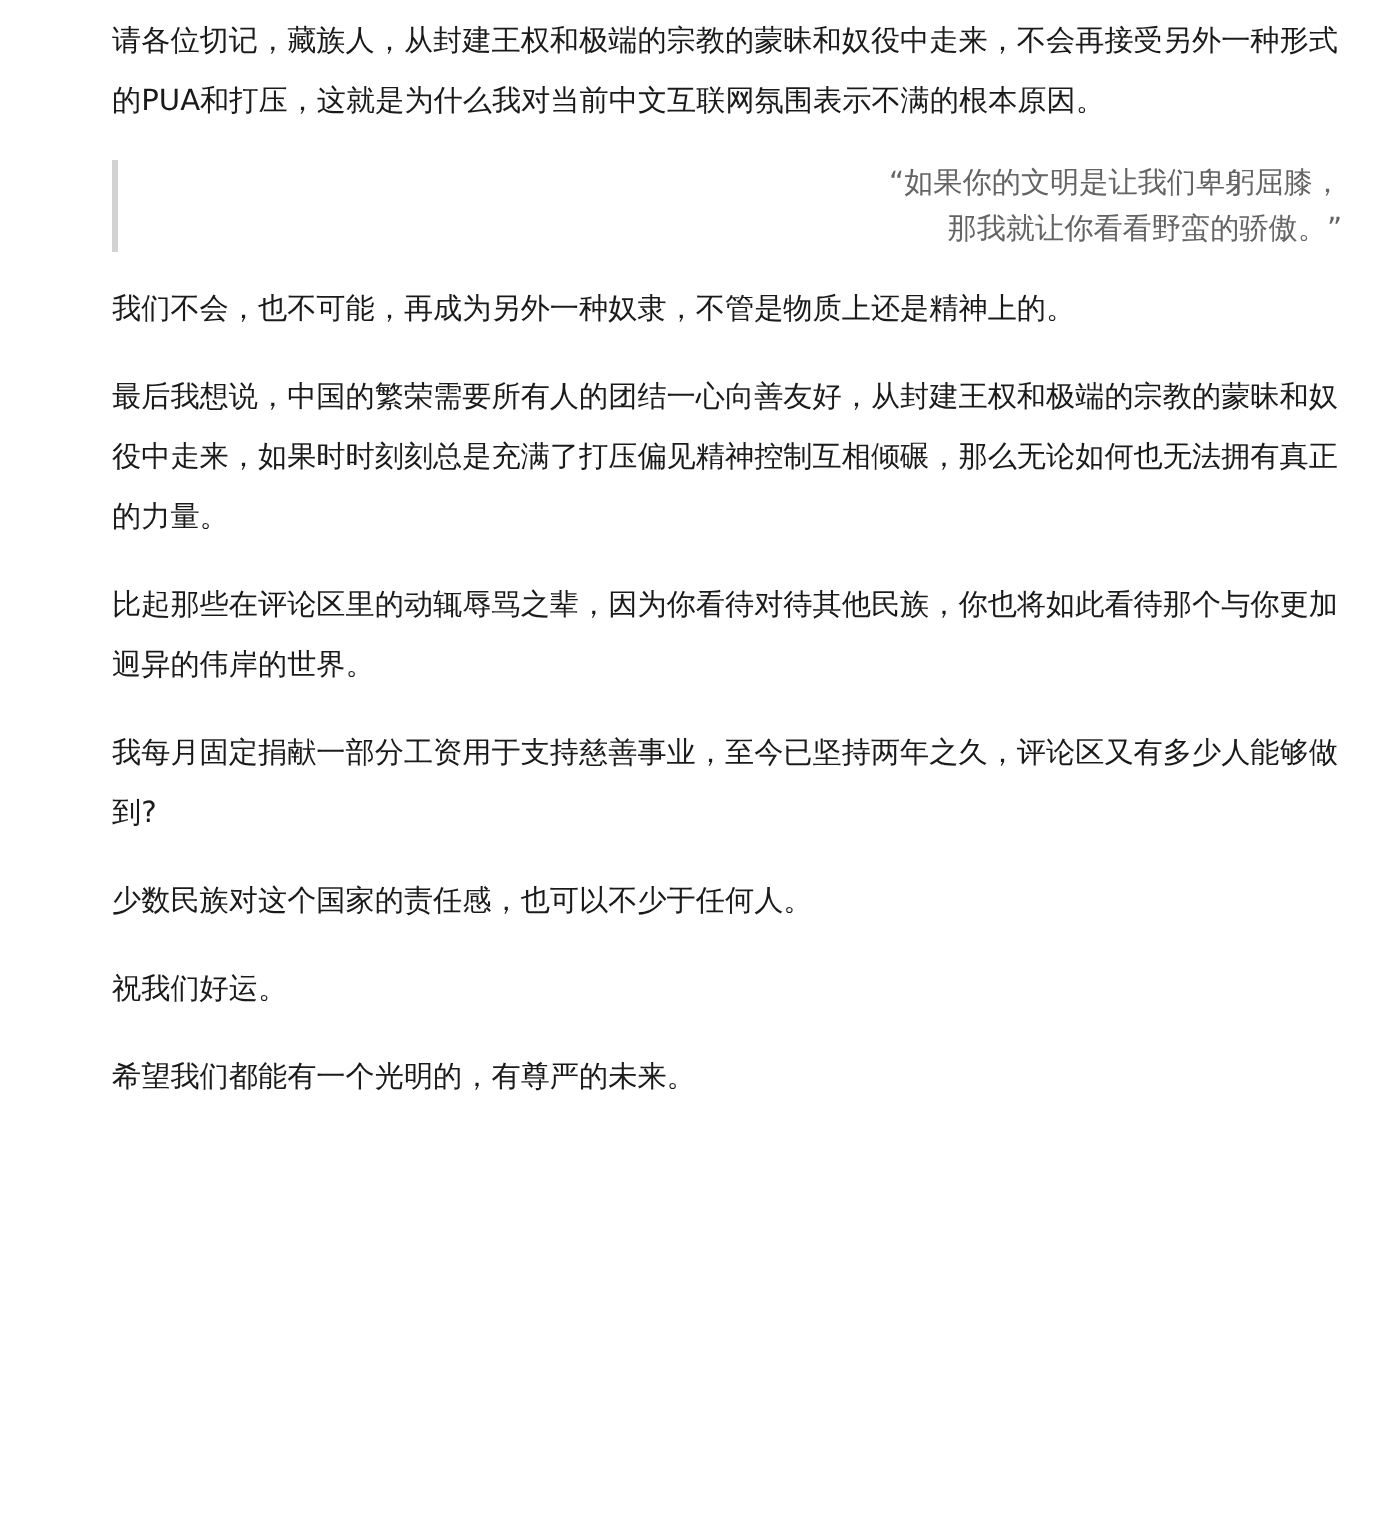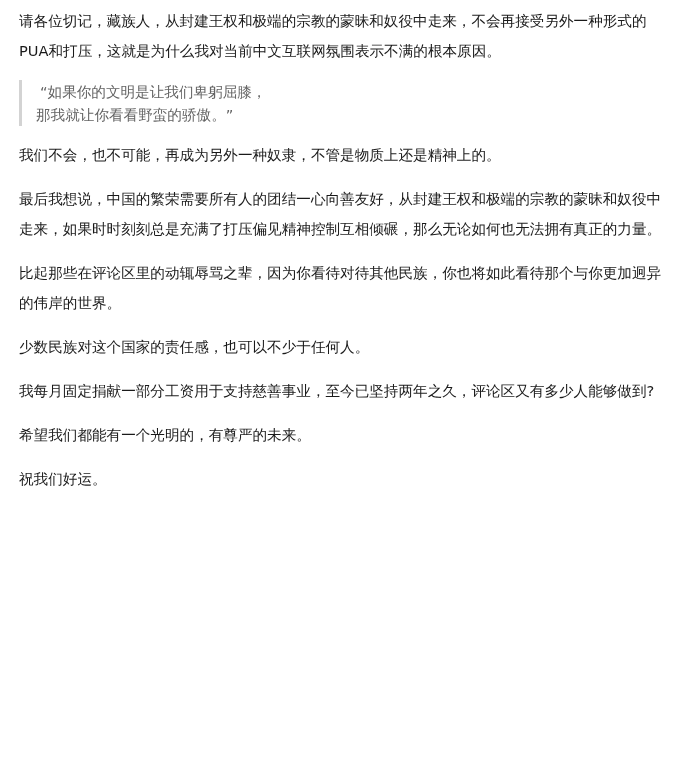--- a/index.html
+++ b/index.html
@@ -1,49 +1,50 @@
 <!DOCTYPE html>
 <html><head>
 <meta charset="utf-8">
 <style>
   html, body { margin: 0; padding: 0; background: #ffffff; }
   body {
     width: 691px; height: 757px; overflow: hidden;
     font-family: "DejaVu Sans", "Liberation Sans", sans-serif;
     color: #1a1a1a;
   }
-  .article { padding: 6px 20px 0 19px; }
+  .article { padding: 6px 20px 0 19px; margin-left: 37px; }
   .para {
     margin: 0 0 14px 0;
     font-size: 14.6px;
     line-height: 30px;
     letter-spacing: 0px;
   }
   .quote {
     margin: 4px 0 14px 0;
     border-left: 3px solid #d3d3d3;
     padding: 0 0 0 14px;
     color: #646464;
     font-size: 14.6px;
     line-height: 23px;
+    text-align: right;
   }
   .quote .line { display: block; }
   .quote .line:first-child { padding-left: 4px; }
 </style>
 </head>
 <body>
 
 <div class="article">
   <p class="para">请各位切记，藏族人，从封建王权和极端的宗教的蒙昧和奴役中走来，不会再接受另外一种形式的PUA和打压，这就是为什么我对当前中文互联网氛围表示不满的根本原因。</p>
 
   <blockquote class="quote">
     <span class="line">“如果你的文明是让我们卑躬屈膝，</span>
     <span class="line">那我就让你看看野蛮的骄傲。”</span>
   </blockquote>
 
   <p class="para">我们不会，也不可能，再成为另外一种奴隶，不管是物质上还是精神上的。</p>
   <p class="para">最后我想说，中国的繁荣需要所有人的团结一心向善友好，从封建王权和极端的宗教的蒙昧和奴役中走来，如果时时刻刻总是充满了打压偏见精神控制互相倾碾，那么无论如何也无法拥有真正的力量。</p>
   <p class="para">比起那些在评论区里的动辄辱骂之辈，因为你看待对待其他民族，你也将如此看待那个与你更加迥异的伟岸的世界。</p>
+  <p class="para">我每月固定捐献一部分工资用于支持慈善事业，至今已坚持两年之久，评论区又有多少人能够做到?</p>
   <p class="para">少数民族对这个国家的责任感，也可以不少于任何人。</p>
-  <p class="para">我每月固定捐献一部分工资用于支持慈善事业，至今已坚持两年之久，评论区又有多少人能够做到?</p>
+  <p class="para">祝我们好运。</p>
   <p class="para">希望我们都能有一个光明的，有尊严的未来。</p>
-  <p class="para">祝我们好运。</p>
 </div>
 
 </body></html>

